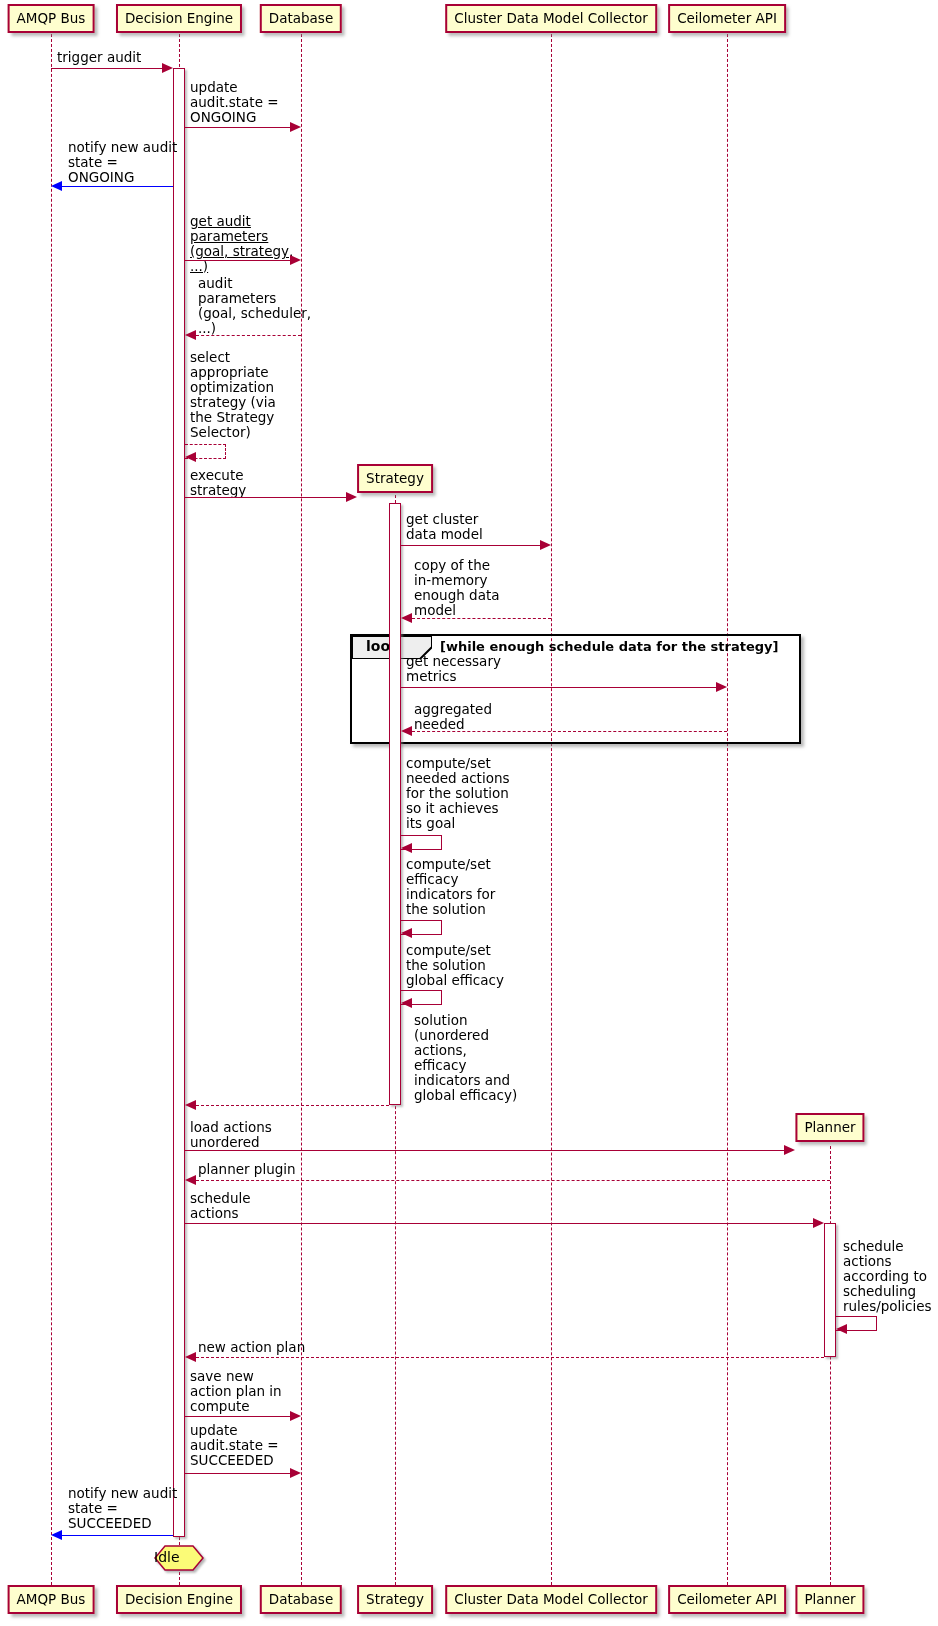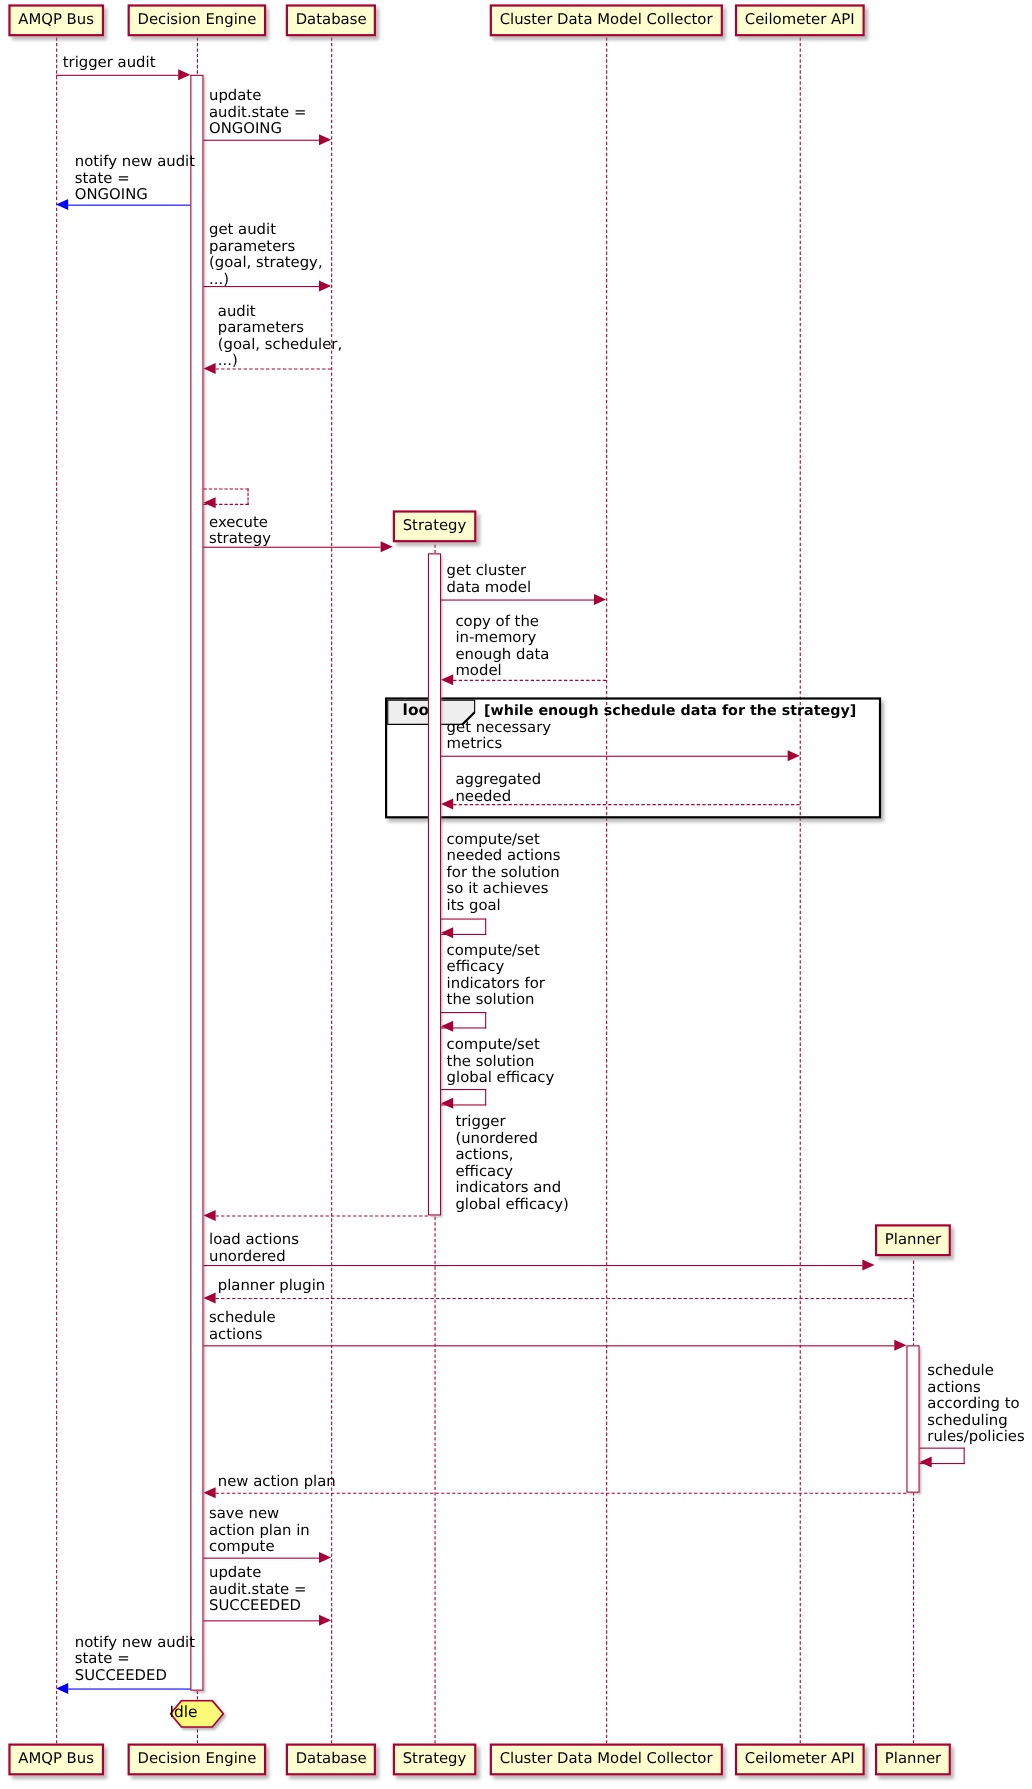--- a/index.html
+++ b/index.html
@@ -65,34 +65,40 @@
 ONGOING</div>
   <div class="line" style="left:185px;top:127px;width:105px;"></div>
   <div class="head-r" style="left:290px;top:122px;"></div>
 
   <div class="msg-label" style="left:68px;top:140px;">notify new audit
 state =
 ONGOING</div>
   <div class="line blue" style="left:62px;top:186px;width:111px;"></div>
   <div class="head-l blue" style="left:51px;top:181px;"></div>
 
-  <div class="msg-label" style="left:190px;top:202px;">get audit
+  <div class="msg-label" style="left:190px;top:214px;text-decoration:underline;">get audit
 parameters
 (goal, strategy,
 ...)</div>
   <div class="line" style="left:185px;top:260px;width:105px;"></div>
   <div class="head-r" style="left:290px;top:255px;"></div>
 
   <div class="msg-label" style="left:198px;top:276px;">audit
 parameters
 (goal, scheduler,
 ...)</div>
   <div class="line dashed" style="left:196px;top:335px;width:105px;"></div>
   <div class="head-l" style="left:185px;top:330px;"></div>
 
+  <div class="msg-label" style="left:190px;top:350px;">select
+appropriate
+optimization
+strategy (via
+the Strategy
+Selector)</div>
   <div class="selfmsg dashed" style="left:185px;top:444px;"></div>
   <div class="head-l" style="left:185px;top:452px;"></div>
 
   <div class="msg-label" style="left:190px;top:468px;">execute
 strategy</div>
   <div class="line" style="left:185px;top:497px;width:161px;"></div>
   <div class="head-r" style="left:346px;top:492px;"></div>
   <div class="pbox" style="left:395px;top:464px;">Strategy</div>
 
   <div class="msg-label" style="left:406px;top:512px;">get cluster
@@ -131,21 +137,21 @@
 the solution</div>
   <div class="selfmsg" style="left:401px;top:920px;"></div>
   <div class="head-l" style="left:401px;top:928px;"></div>
 
   <div class="msg-label" style="left:406px;top:943px;">compute/set
 the solution
 global efficacy</div>
   <div class="selfmsg" style="left:401px;top:990px;"></div>
   <div class="head-l" style="left:401px;top:998px;"></div>
 
-  <div class="msg-label" style="left:414px;top:1013px;">trigger
+  <div class="msg-label" style="left:414px;top:1013px;">solution
 (unordered
 actions,
 efficacy
 indicators and
 global efficacy)</div>
   <div class="line dashed" style="left:196px;top:1105px;width:193px;"></div>
   <div class="head-l" style="left:185px;top:1100px;"></div>
 
   <div class="msg-label" style="left:190px;top:1120px;">load actions
 unordered</div>

